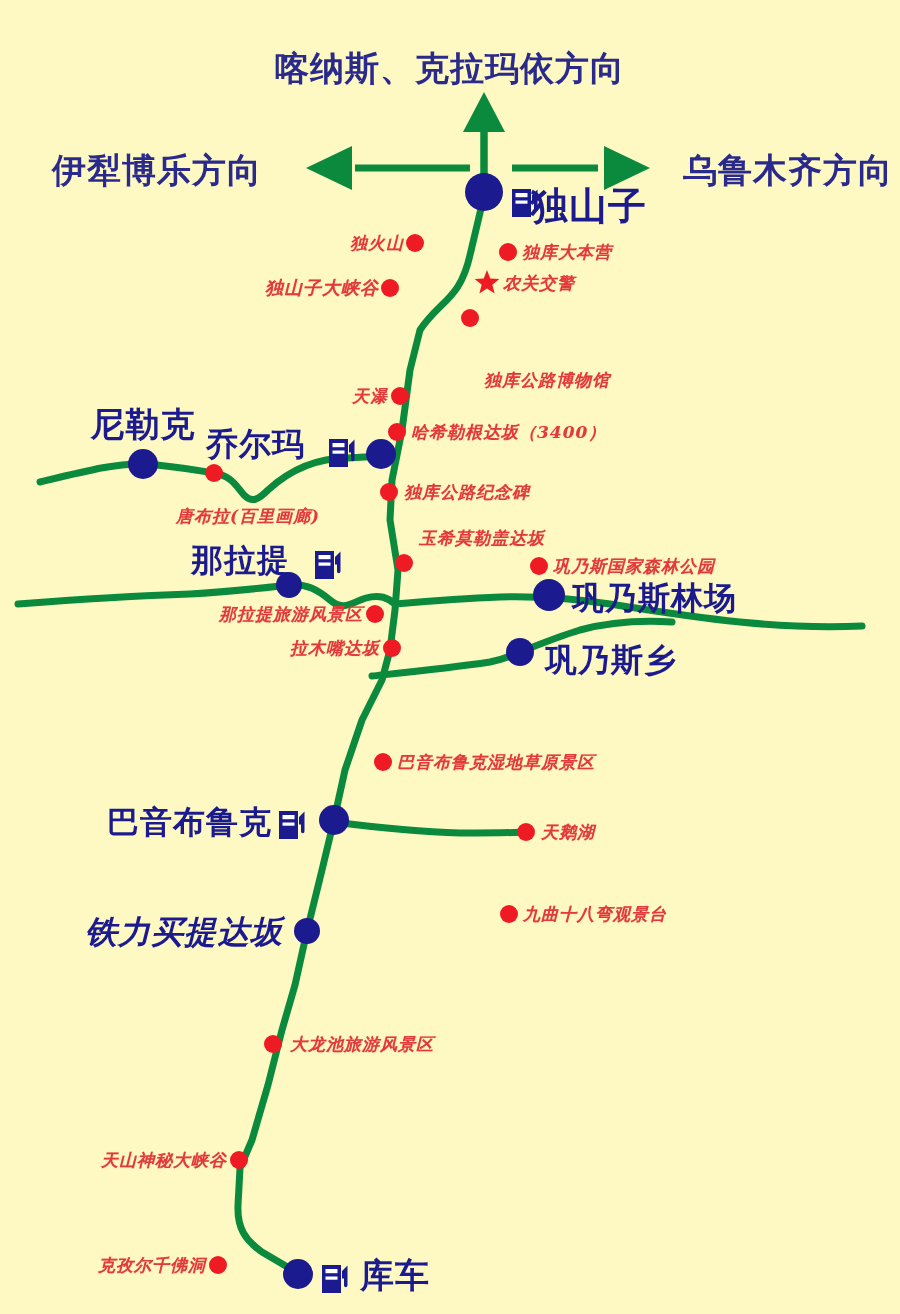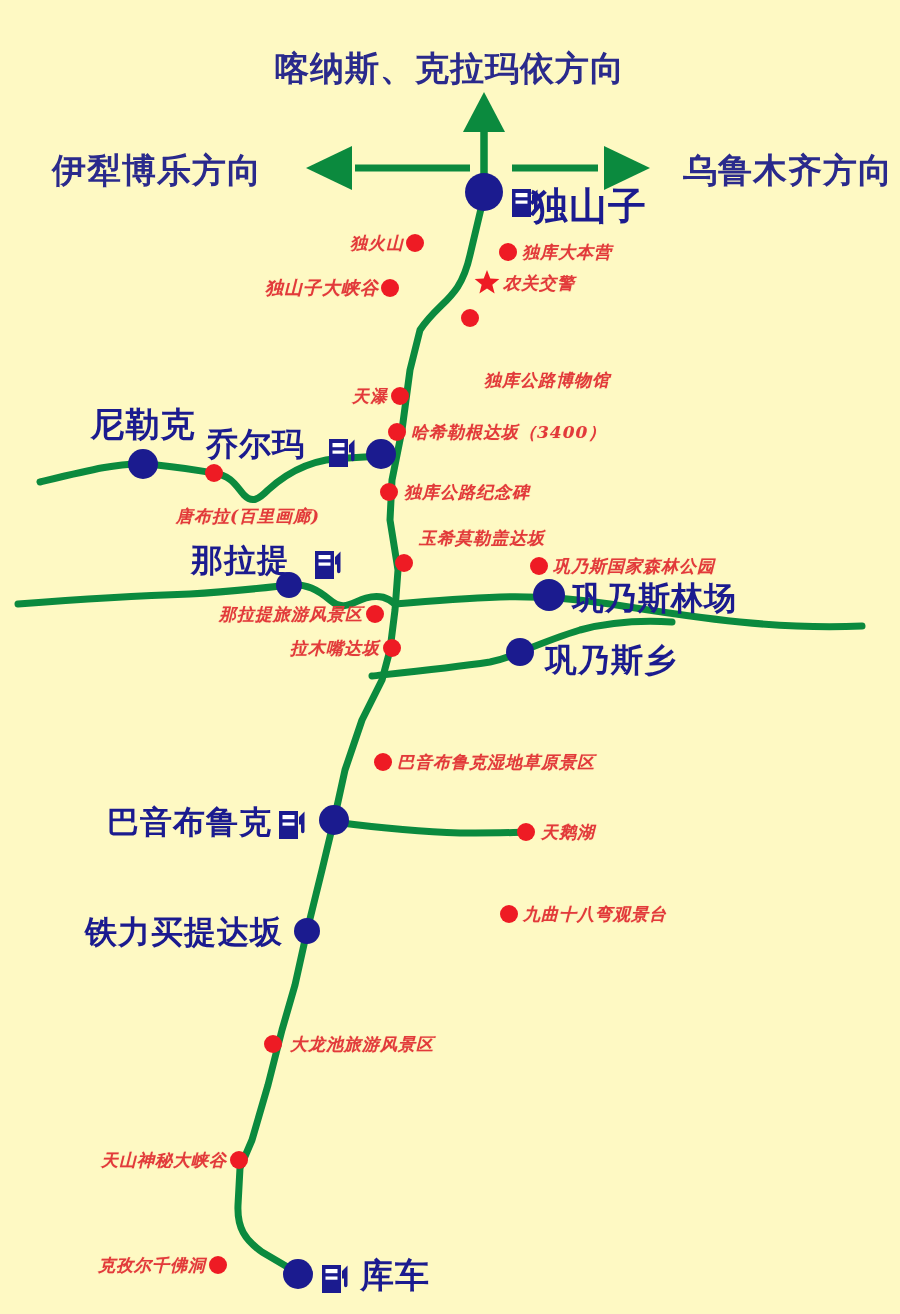--- a/index.html
+++ b/index.html
@@ -146,21 +146,21 @@
       <div class="city-label" style="font-size: 32px; top: 660px; left: 545px; transform: translate(0px, -50%);">巩乃斯乡</div>
       <div class="city-label" style="font-size: 32px; top: 822px; left: 272px; transform: translate(-100%, -50%);">巴音布鲁克</div>
       <span class="pump-icon" style="left: 277px; top: 808px;">
         <svg width="34" height="34" viewBox="0 0 34 34">
           <rect x="2" y="3" width="19" height="28" fill="#1b1b8f"></rect>
           <rect x="5.5" y="7" width="12" height="4.2" fill="#ffffff"></rect>
           <rect x="5.5" y="14.5" width="12" height="3.2" fill="#ffffff"></rect>
           <path d="M22,9 L27.5,3.5 L27.5,23 C27.5,26 24,26 24,23 L24,16.5 L22,16.5 Z" fill="#1b1b8f"></path>
         </svg>
       </span>
-      <div class="city-label" style="font-size: 32px; top: 932px; left: 283px; transform: translate(-100%, -50%);">铁力买提达坂</div>
+      <div class="city-label" style="font-size: 32px; top: 932px; left: 283px; transform: translate(-100%, -50%); font-style: italic;">铁力买提达坂</div>
       <div class="city-label" style="font-size: 34px; top: 1275px; left: 360px; transform: translate(0px, -50%);">库车</div>
       <span class="pump-icon" style="left: 320px; top: 1262px;">
         <svg width="34" height="34" viewBox="0 0 34 34">
           <rect x="2" y="3" width="19" height="28" fill="#1b1b8f"></rect>
           <rect x="5.5" y="7" width="12" height="4.2" fill="#ffffff"></rect>
           <rect x="5.5" y="14.5" width="12" height="3.2" fill="#ffffff"></rect>
           <path d="M22,9 L27.5,3.5 L27.5,23 C27.5,26 24,26 24,23 L24,16.5 L22,16.5 Z" fill="#1b1b8f"></path>
         </svg>
       </span>
     </div>

